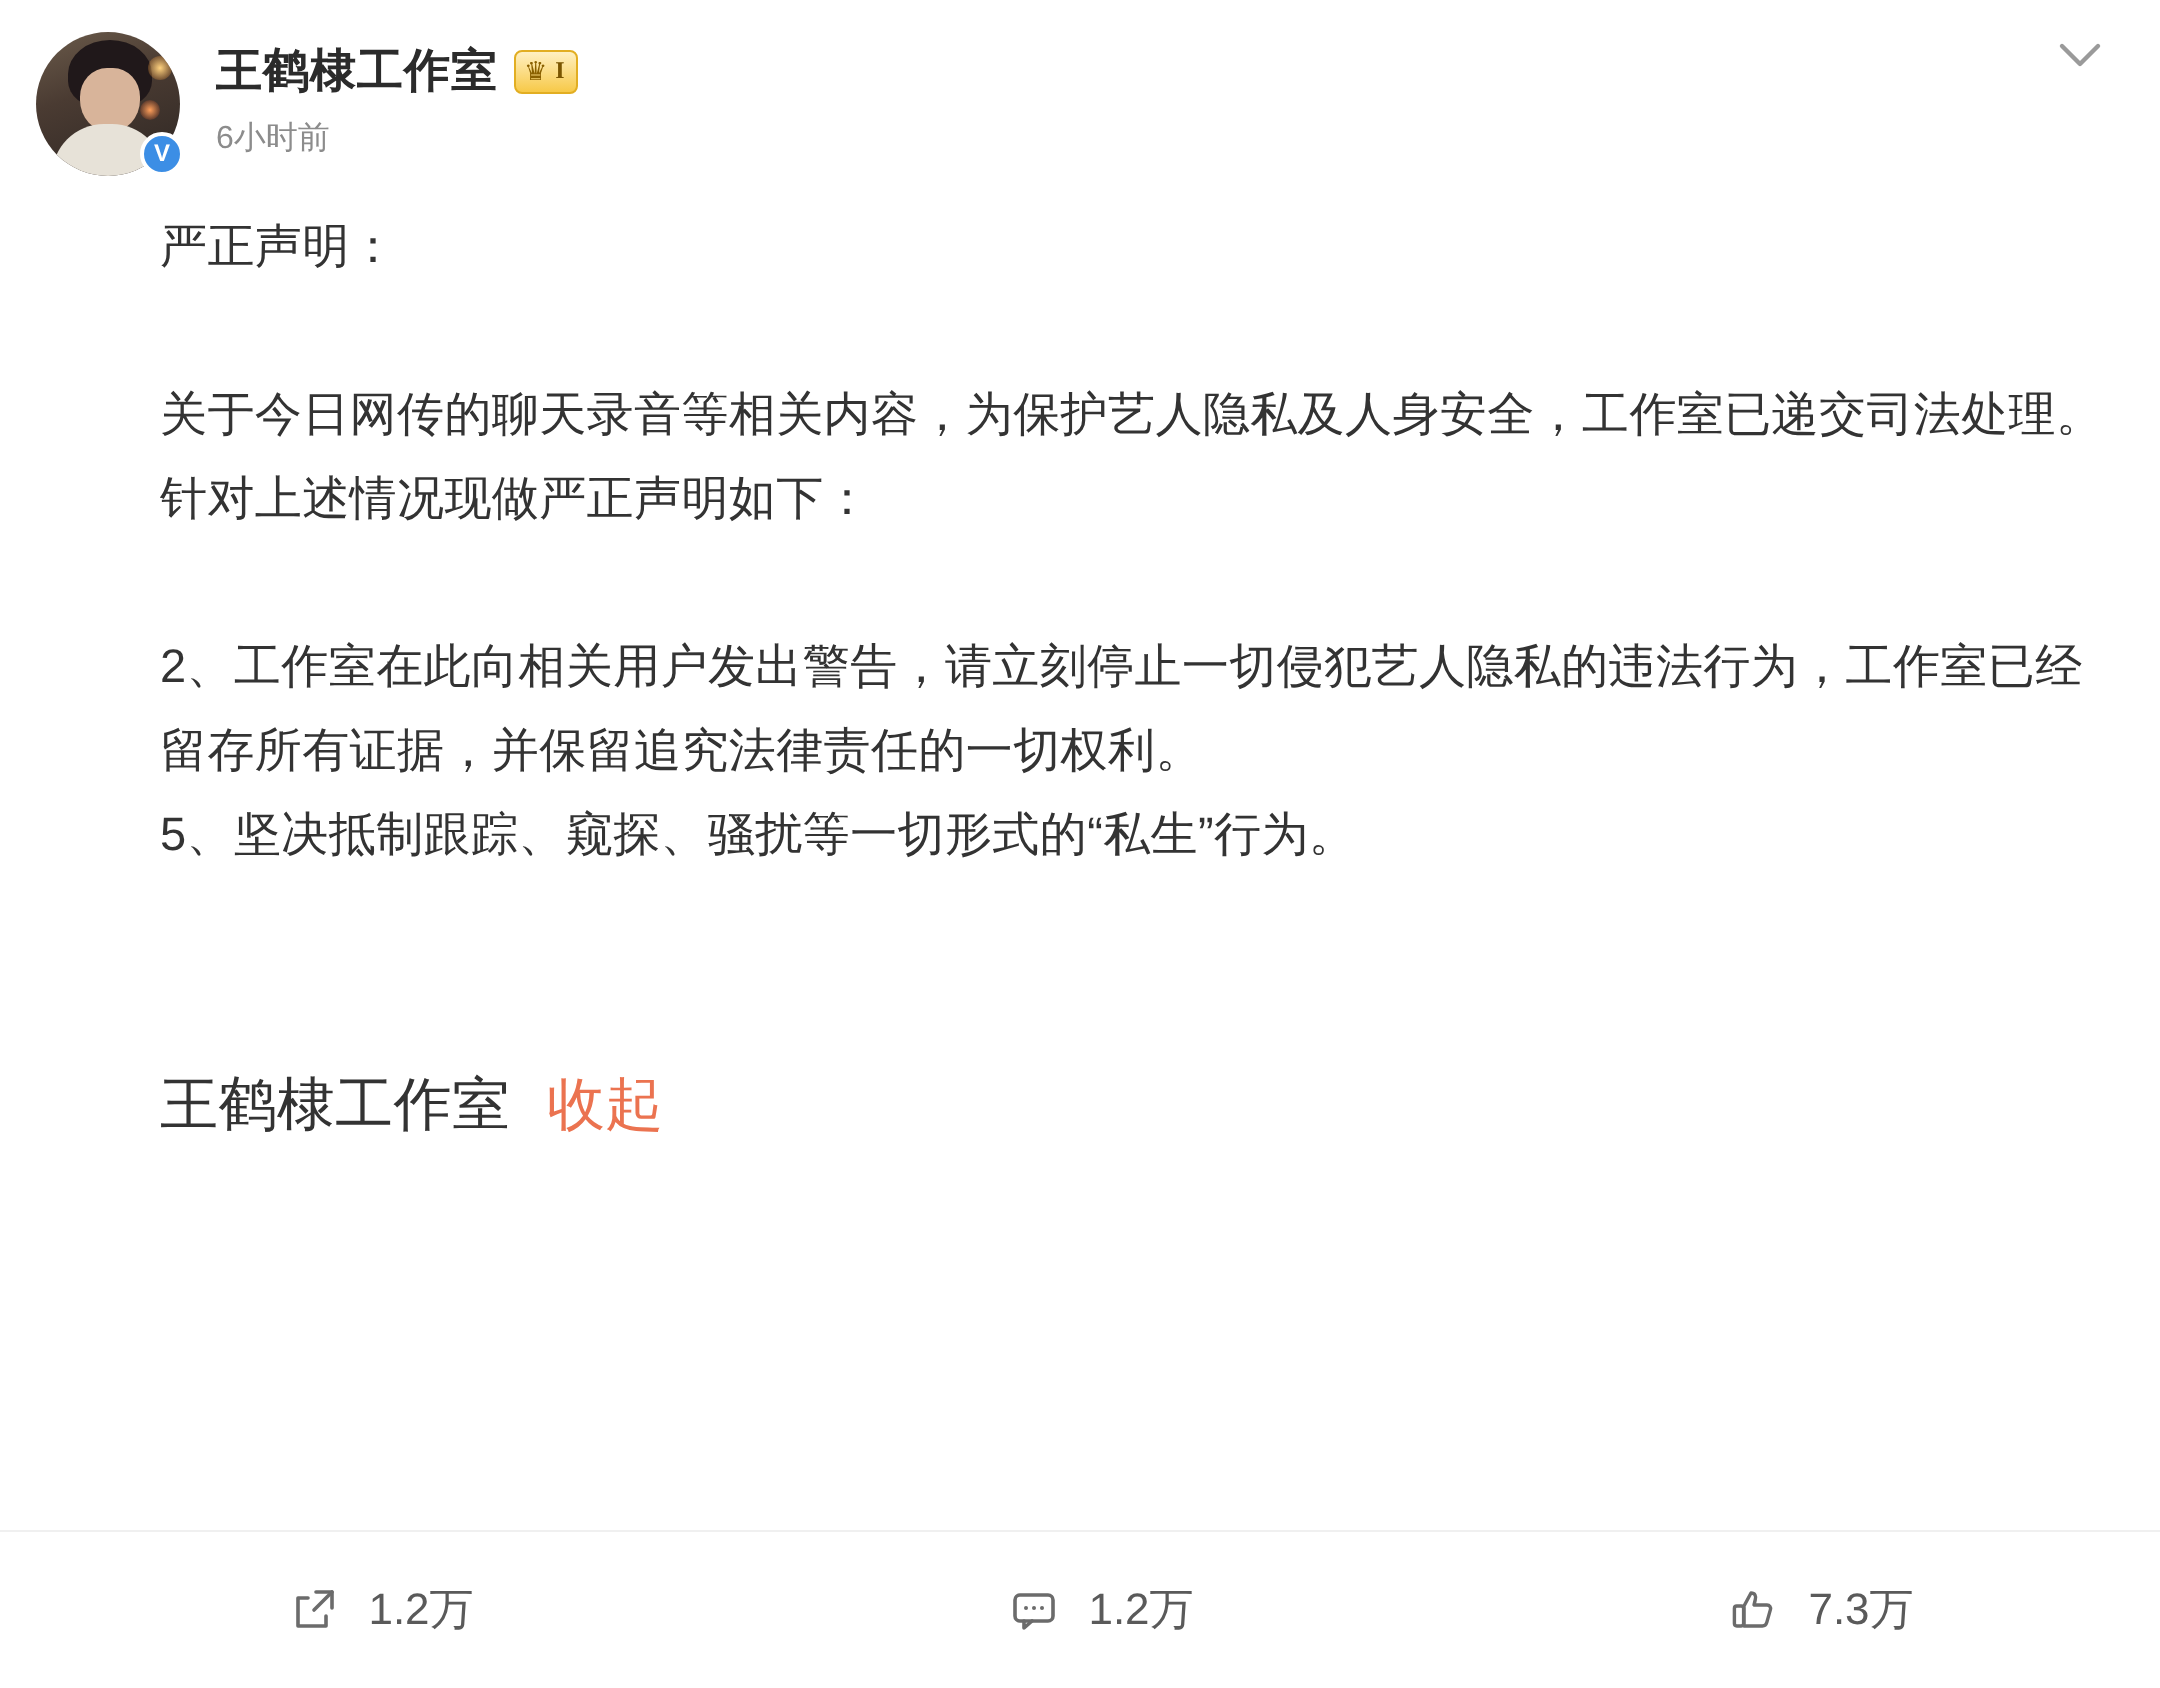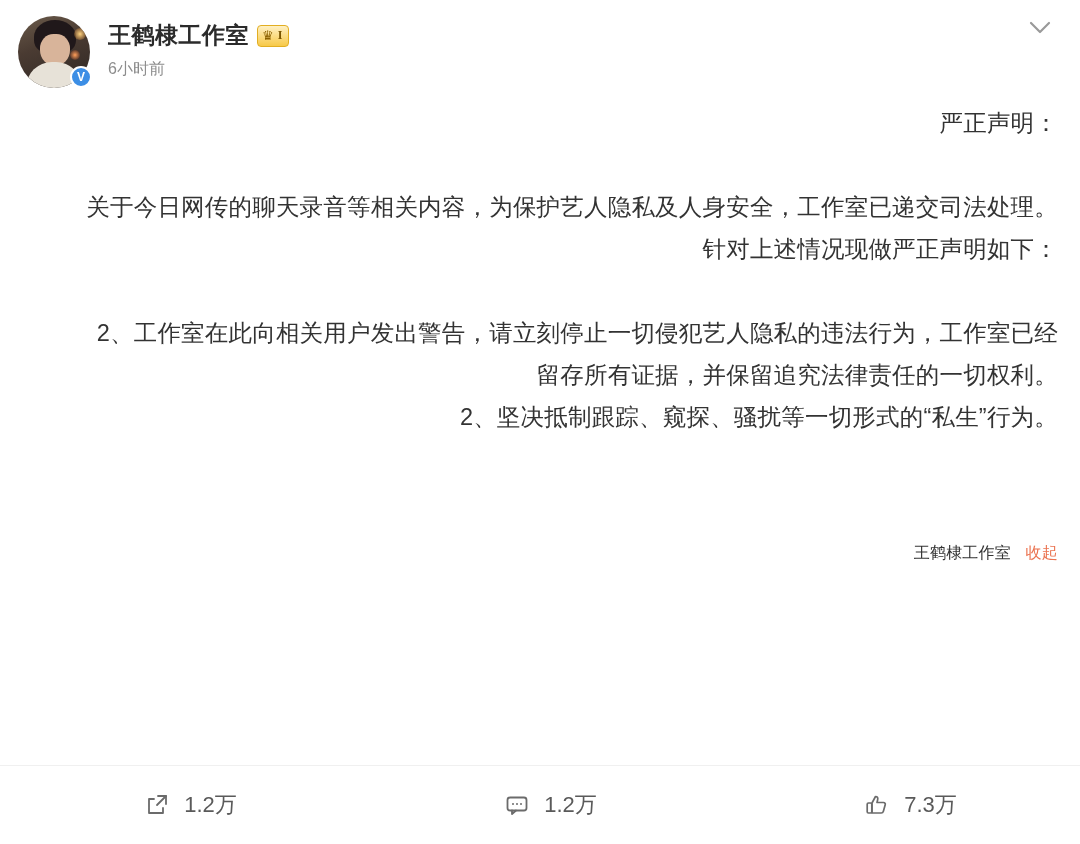--- a/index.html
+++ b/index.html
@@ -157,29 +157,28 @@
   }
   .collapse-arrow svg { display:block; }
 
   
   .content {
     padding: 14px 22px 0 80px;
     font-size: 23.5px;
     line-height: 42px;
     color: #333333;
     letter-spacing: 0.2px;
-    text-align: right;
   }
   .content p {
     margin: 0;
   }
   .blank { height: 42px; }
   .footer-line {
     margin-top: 10px;
-    font-size: 16px;
+    font-size: 29px;
     line-height: 42px;
     color: #333;
   }
   .fold-link {
     color: #eb7350;
     cursor: pointer;
     margin-left: 10px;
   }
 
   
@@ -251,21 +250,21 @@
       </svg>
     </div>
   </div>
 
   <div class="content">
     <p>严正声明：</p>
     <div class="blank"></div>
     <p>关于今日网传的聊天录音等相关内容，为保护艺人隐私及人身安全，工作室已递交司法处理。针对上述情况现做严正声明如下：</p>
     <div class="blank"></div>
     <p>2、工作室在此向相关用户发出警告，请立刻停止一切侵犯艺人隐私的违法行为，工作室已经留存所有证据，并保留追究法律责任的一切权利。</p>
-    <p>2、坚决抵制跟踪、窥探、骚扰等一切形式的“私生”行为。</p>
+    <p>5、坚决抵制跟踪、窥探、骚扰等一切形式的“私生”行为。</p>
     <div class="blank"></div>
     <div class="blank"></div>
     <div class="footer-line">
       <span>王鹤棣工作室</span>
       <span class="fold-link">收起</span>
     </div>
   </div>
 
   <div class="actions">
 

